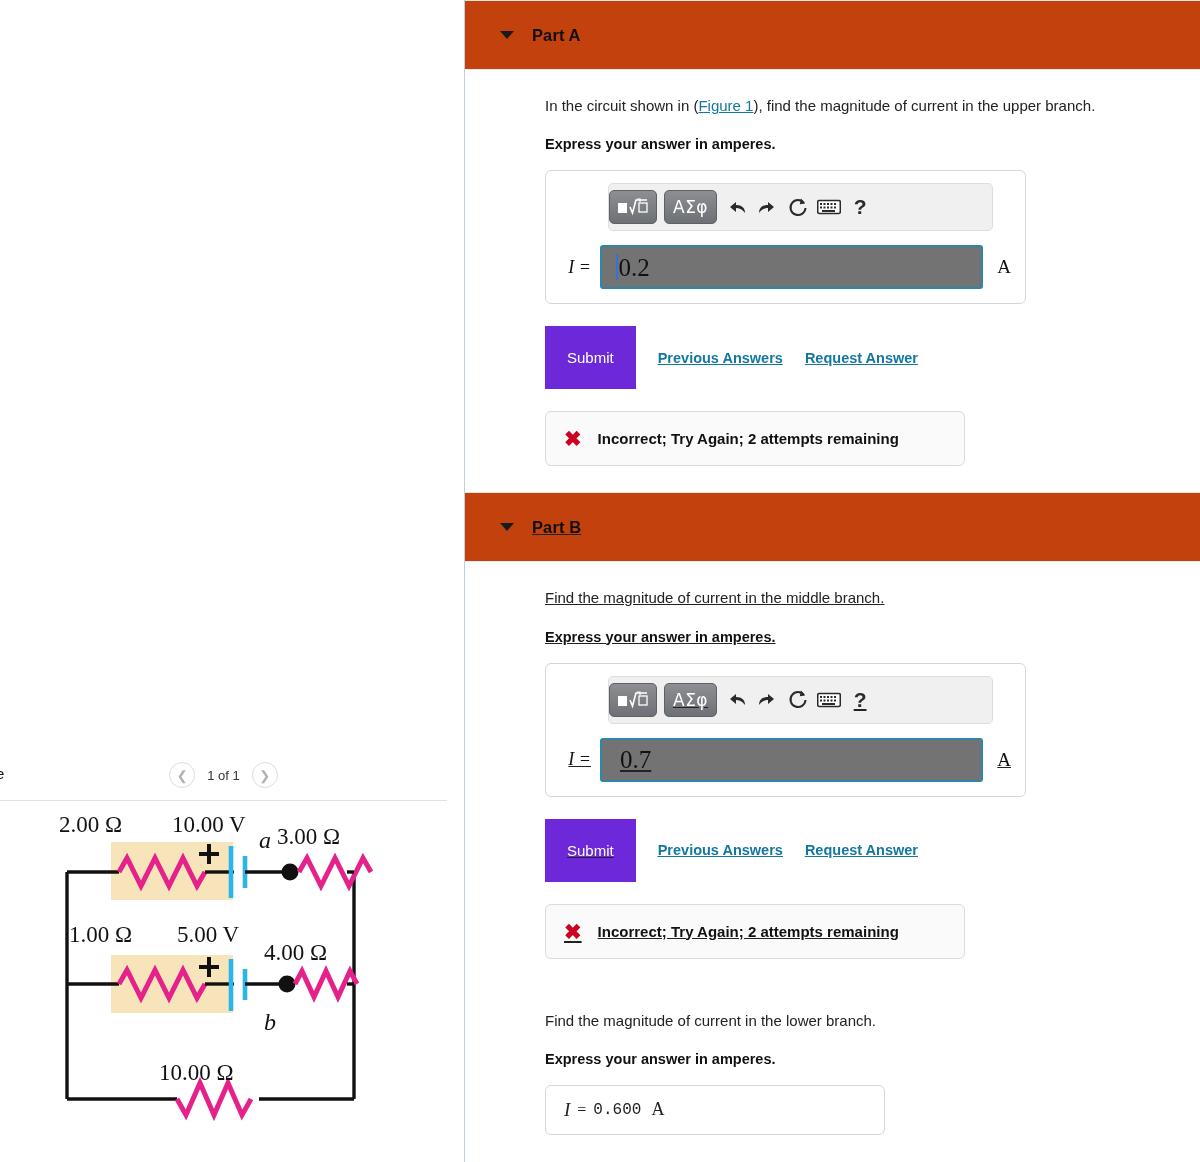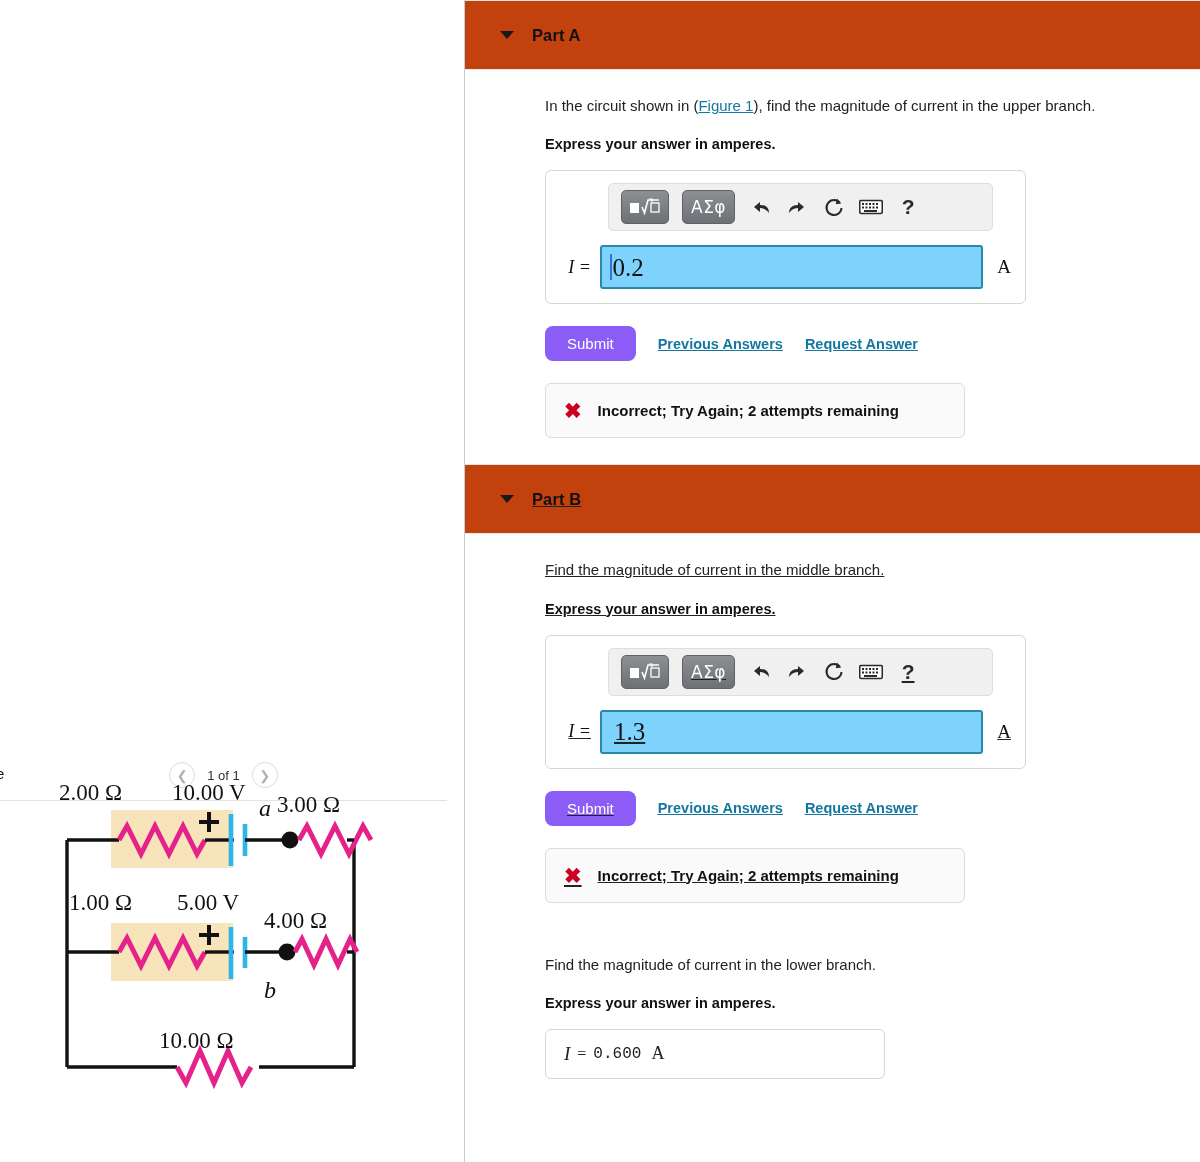--- a/index.html
+++ b/index.html
@@ -29,21 +29,21 @@
     width:26px; height:26px; border-radius:50%;
     border:1px solid #dcdcdc; background:#fff;
     display:flex; align-items:center; justify-content:center;
     color:#b0b0b0; font-size:13px; line-height:1;
   }
   #pager-label { font-size:13px; color:#333; }
   #figure-rule {
     position:absolute; left:0; top:800px; width:447px; height:1px;
     background:#e2e2e2;
   }
-  #figure-wrap { position:absolute; left:0; top:780px; width:447px; }
+  #figure-wrap { position:absolute; left:0; top:812px; width:447px; }
   #circuit-svg { display:block; margin:0 auto; }
 
   
   #content { position:absolute; left:465px; top:0; width:735px; height:1162px; }
 
   .part-header {
     background:#c2410c; border-top:1px solid #e4e4e4; border-bottom:1px solid #ececec;
     height:70px; display:flex; align-items:center; padding-left:35px;
   }
   .caret {
@@ -58,58 +58,58 @@
   .express { font-size:14.5px; font-weight:bold; color:#111; margin:0 16px 18px 0; }
 
   
   .answer-box {
     width:481px; border:1px solid #d6d6d6; border-radius:6px;
     background:#fff; padding:12px 14px 14px 14px;
   }
   .mathbar {
     background:#f0f0f0; border:1px solid #dedede; border-radius:5px;
     height:48px; margin:0 0 0 48px; width:385px;
-    display:flex; align-items:center; padding:0 12px; gap:13px;
+    display:flex; align-items:center; padding:0 0; gap:7px;
   }
   .mb-btn {
     height:34px; min-width:48px; border-radius:5px;
     background:linear-gradient(#8d8f93,#6d7074);
     border:1px solid #5e6165; color:#fff;
     display:flex; align-items:center; justify-content:center;
     font-size:17px; padding:0 8px;
   }
   .mb-btn.greek { font-family:"DejaVu Sans", sans-serif; font-size:17px; letter-spacing:.5px;}
   .mb-ico { color:#333; display:flex; align-items:center; justify-content:center; width:24px; height:24px; }
   .mb-ico.help { font-size:21px; font-weight:bold; color:#2a2a2a; }
 
   .ans-row { display:flex; align-items:center; margin-top:14px; }
   .ans-label {
     font-family:"Liberation Serif", serif; font-style:italic;
     font-size:18px; width:40px; text-align:right; padding-right:9px; color:#111;
   }
   .ans-field {
     flex:1; height:44px; border:2px solid #2b88a8; border-radius:3px;
-    background:#7dd3fc; display:flex; align-items:center; padding-left:8px; position:relative;
+    background:#737373; display:flex; align-items:center; padding-left:14px; position:relative;
   }
   .ans-field.focused { border-color:#2b88a8; }
   .ans-value {
     font-family:"Liberation Serif", serif; font-size:25px; color:#111; line-height:1;
   }
   .caret-bar {
     width:1.5px; height:26px; background:#3a6fd8; margin-right:1px;
   }
   .ans-unit {
     font-family:"Liberation Serif", serif; font-size:19px; margin-left:14px; color:#111;
   }
 
   .action-row { display:flex; align-items:center; margin:22px 0 0 0; gap:22px; }
   .submit-btn {
-    background:#8b5cf6; color:#fff; border:none; border-radius:8px;
+    background:#6d28d9; color:#fff; border:none; border-radius:0;
     font-size:15px; font-family:"Liberation Sans", sans-serif;
-    padding:10px 22px; line-height:1;
+    padding:24px 22px; line-height:1;
   }
   .txt-link { color:#1477a0; font-size:14.5px; font-weight:bold; text-decoration:underline; }
 
   .feedback {
     margin-top:22px; width:420px; border:1px solid #dcdcdc; border-radius:6px;
     background:#fafafa; display:flex; align-items:center; gap:16px;
     padding:16px 18px;
   }
   .fb-x { color:#cc0022; font-size:21px; font-weight:bold; line-height:1; }
   .fb-text { font-size:15px; font-weight:bold; color:#111; }
@@ -344,21 +344,21 @@
                   <rect x="5" y="11" width="13" height="2"></rect>
                 </g>
               </svg>
           </div>
           <div class="mb-ico help">?</div>
         </div>
 
         <div class="ans-row">
           <div class="ans-label">I =</div>
           <div class="ans-field">
-            <span class="ans-value" style="margin-left:4px;">1.3</span>
+            <span class="ans-value" style="margin-left:4px;">0.7</span>
           </div>
           <div class="ans-unit">A</div>
         </div>
       </div>
 
       <div class="action-row">
         <button class="submit-btn">Submit</button>
         <a class="txt-link" href="#">Previous Answers</a>
         <a class="txt-link" href="#">Request Answer</a>
       </div>

